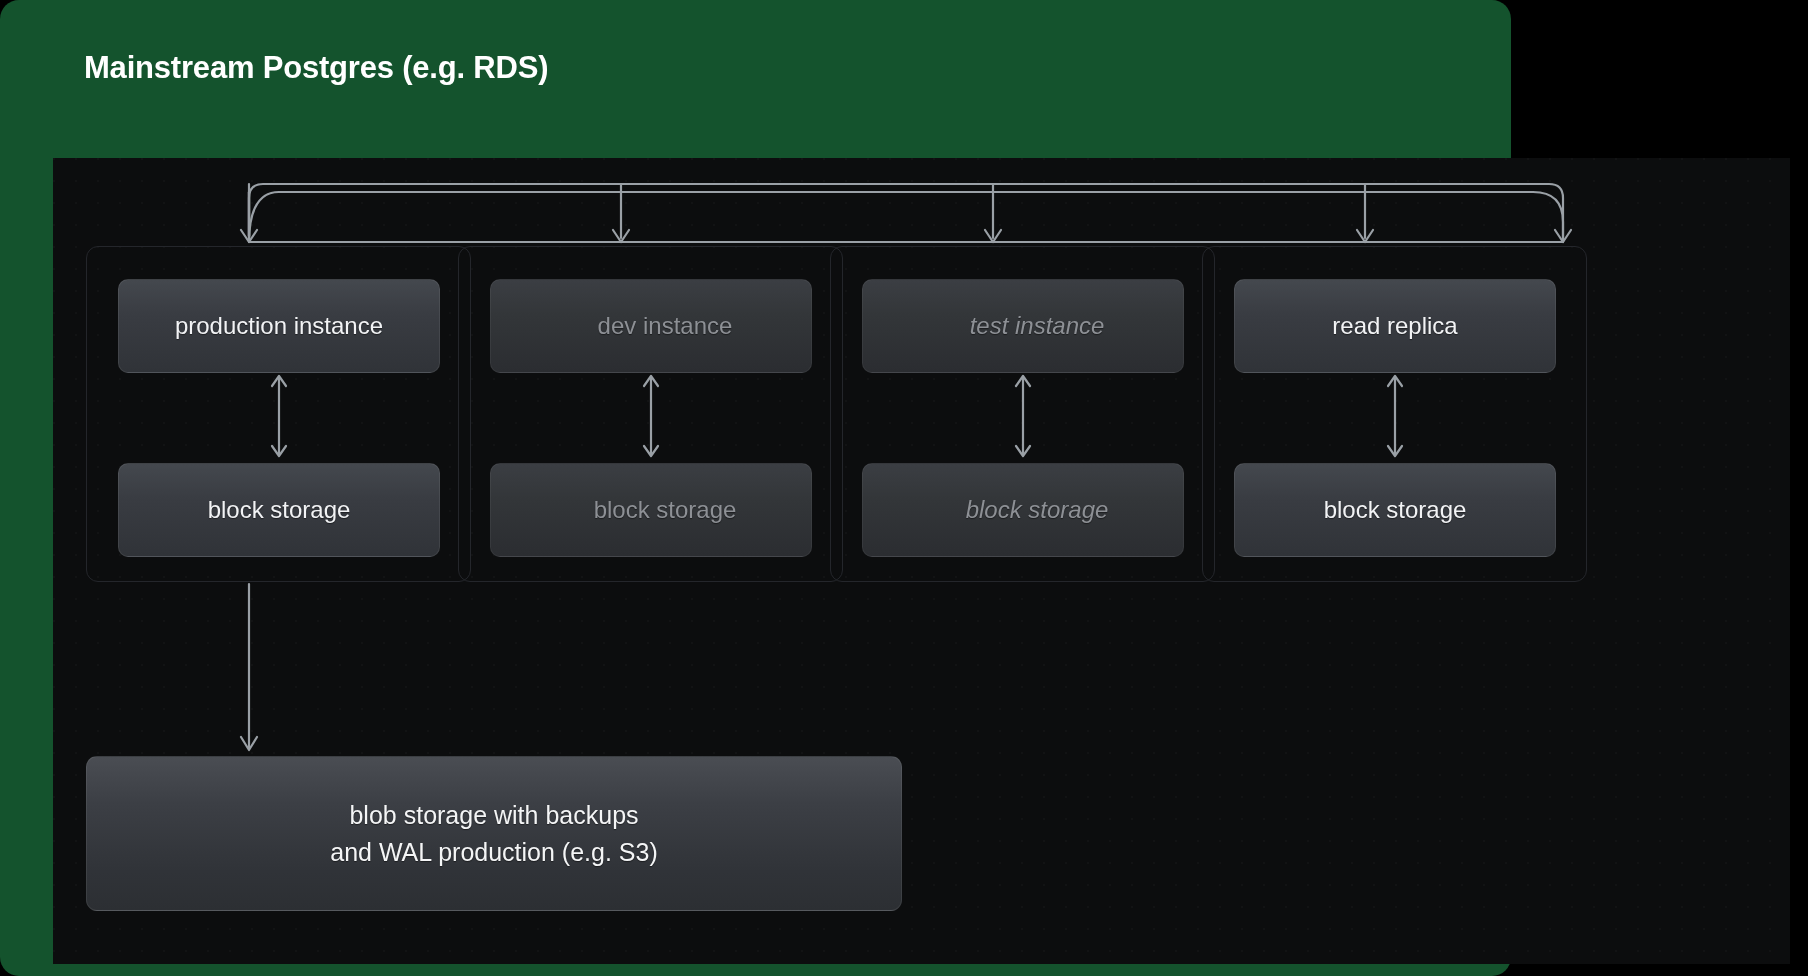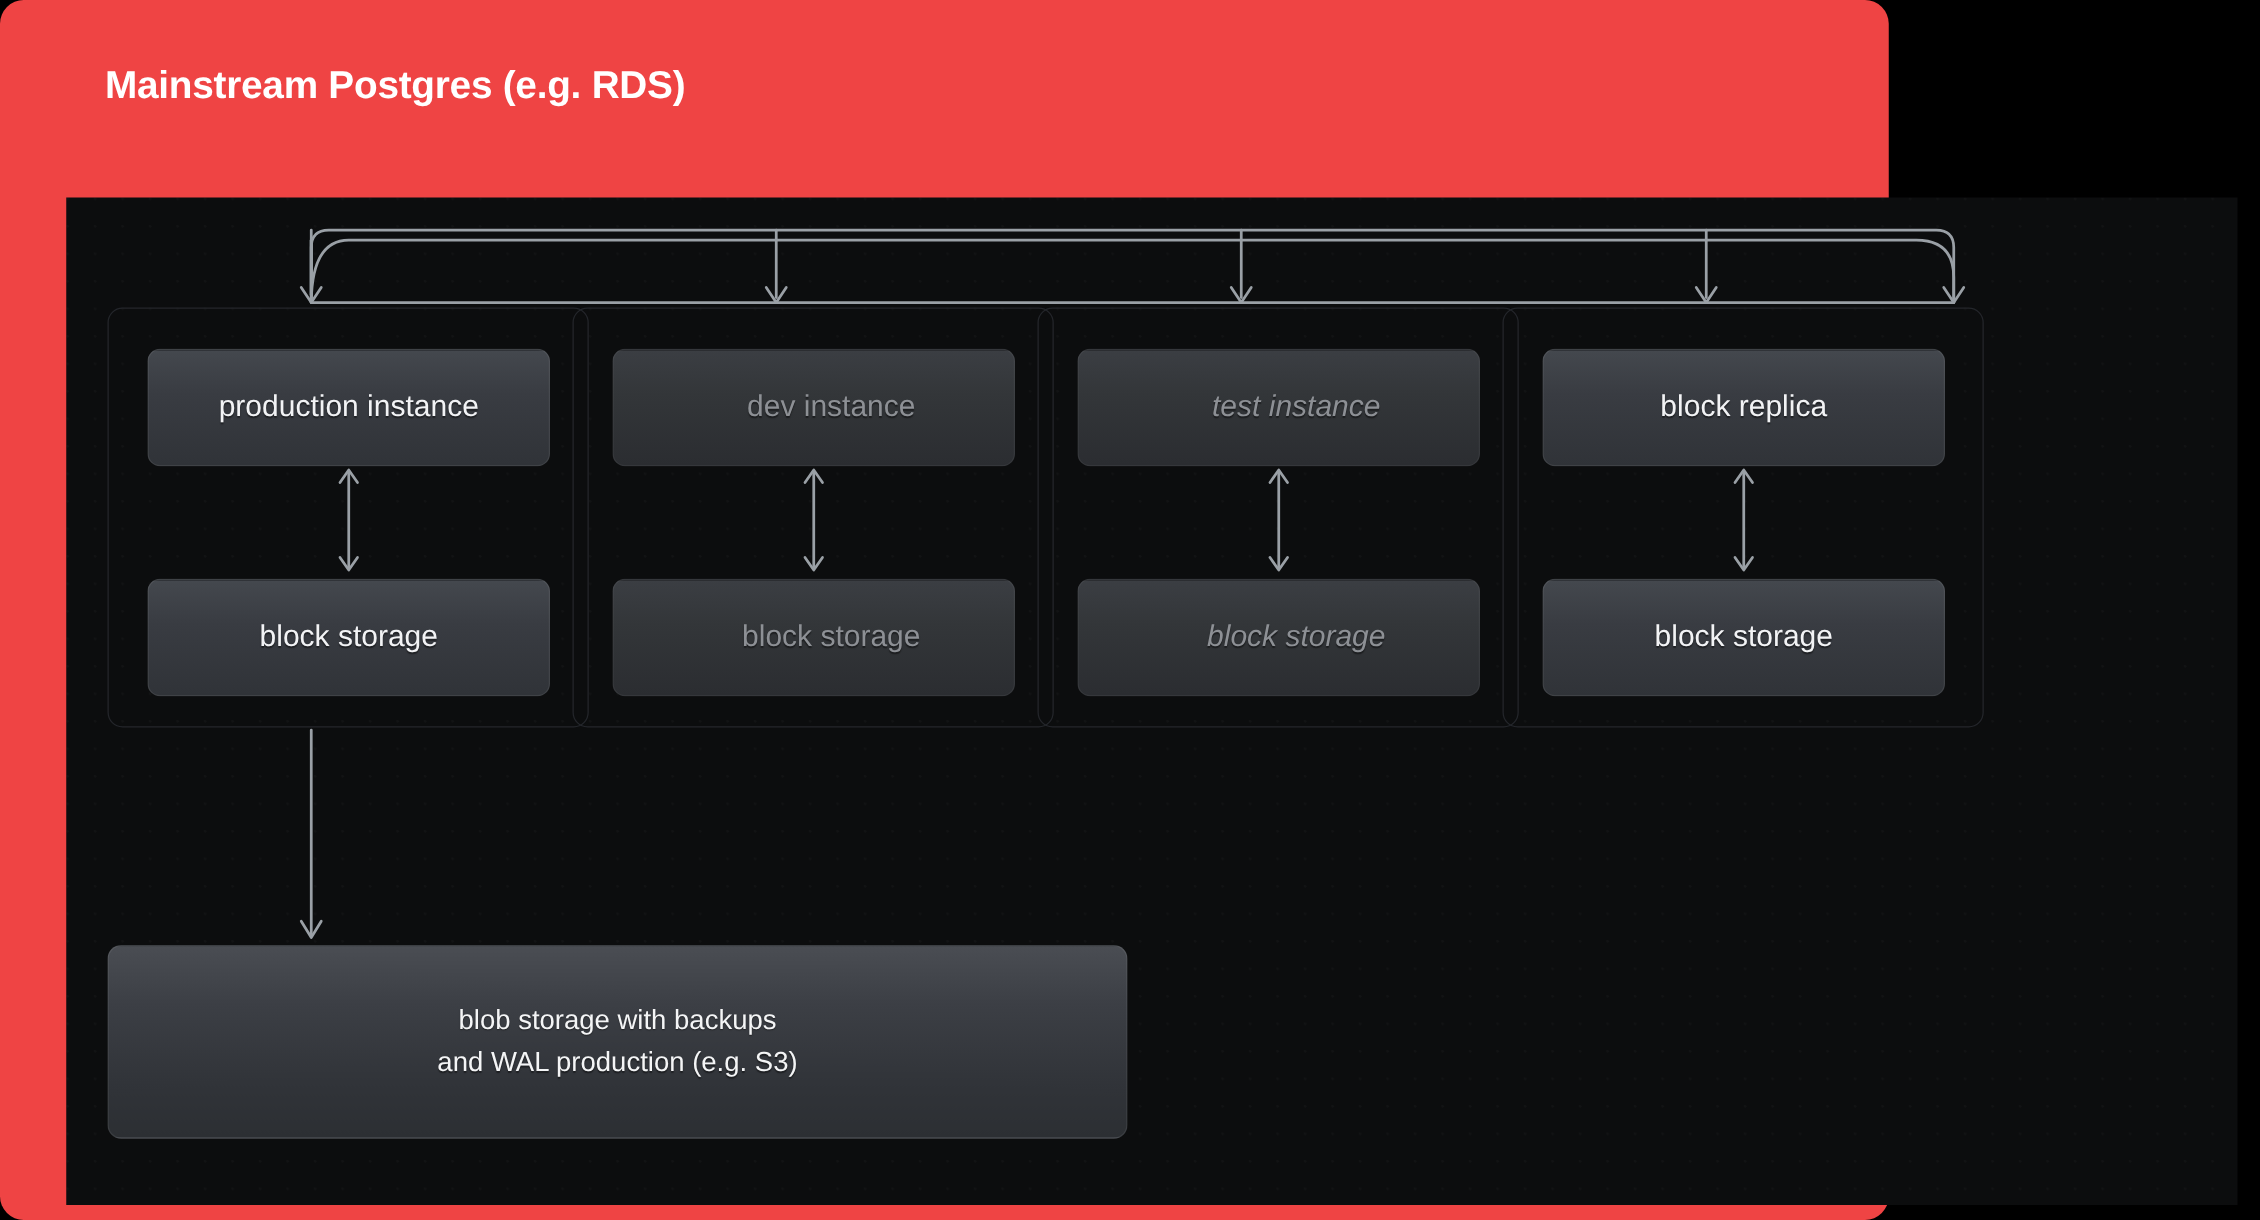--- a/index.html
+++ b/index.html
@@ -9,21 +9,21 @@
     height: 976px;
     background: #000000;
     font-family: "Liberation Sans", sans-serif;
     overflow: hidden;
   }
 
   #root {
     position: relative;
     width: 1511px;
     height: 976px;
-    background: #ef4444;
+    background: #14532d;
     border-radius: 19px;
   }
 
   
   .page-title {
     position: absolute;
     left: 84px;
     top: 50px;
     font-size: 31px;
     font-weight: 700;
@@ -116,21 +116,21 @@
     width: 816px;
     height: 155px;
     border-radius: 11px;
     border: 1px solid rgba(255,255,255,0.075);
     background: linear-gradient(180deg, #4a4d53 0%, #3c3f45 30%, #303338 75%, #2c2f33 100%);
     display: flex;
     flex-direction: column;
     align-items: center;
     justify-content: center;
     gap: 7px;
-    font-size: 22px;
+    font-size: 25px;
     color: #f4f5f6;
     text-shadow: 0 1px 1px rgba(0,0,0,0.45);
   }
   .blob-line { white-space: nowrap; line-height: 1.22; }
 
   
   .prod-down {
     position: absolute;
     left: 33px;
     top: 424px;
@@ -205,21 +205,21 @@
         <g fill="none" stroke="#9aa0a6" stroke-width="2.2" stroke-linecap="round" stroke-linejoin="round">
           <path d="M 13 4 L 13 82"></path>
           <path d="M 6 13 L 13 3 L 20 13"></path>
           <path d="M 6 73 L 13 83 L 20 73"></path>
         </g>
       </svg>
       <div class="node storage">block storage</div>
     </div>
 
     <div class="group g4">
-      <div class="node instance">block replica</div>
+      <div class="node instance">read replica</div>
       <svg class="vlink" viewBox="0 0 26 86" width="26" height="86">
         <g fill="none" stroke="#9aa0a6" stroke-width="2.2" stroke-linecap="round" stroke-linejoin="round">
           <path d="M 13 4 L 13 82"></path>
           <path d="M 6 13 L 13 3 L 20 13"></path>
           <path d="M 6 73 L 13 83 L 20 73"></path>
         </g>
       </svg>
       <div class="node storage">block storage</div>
     </div>
 

